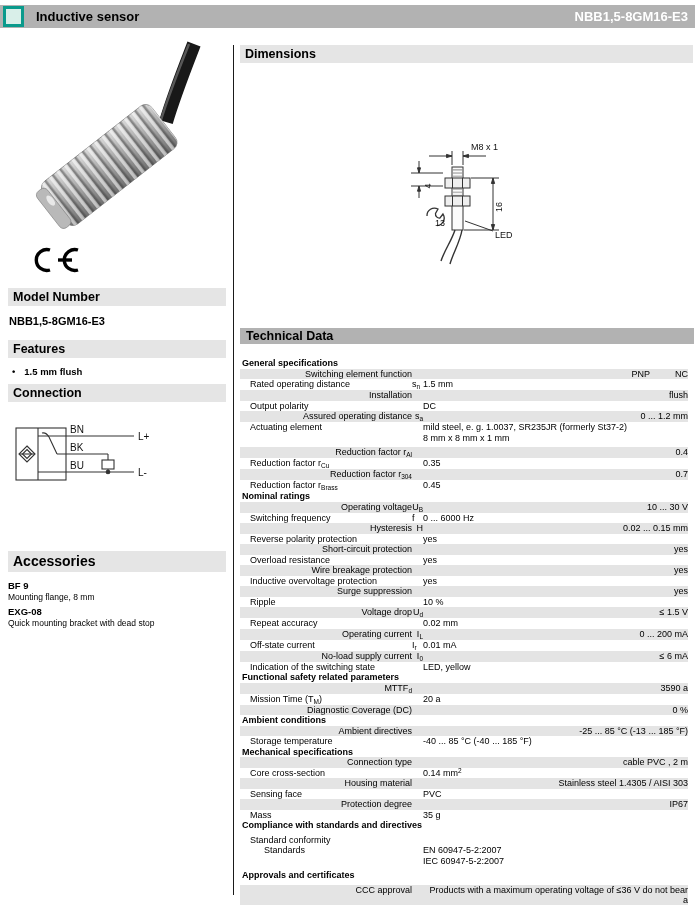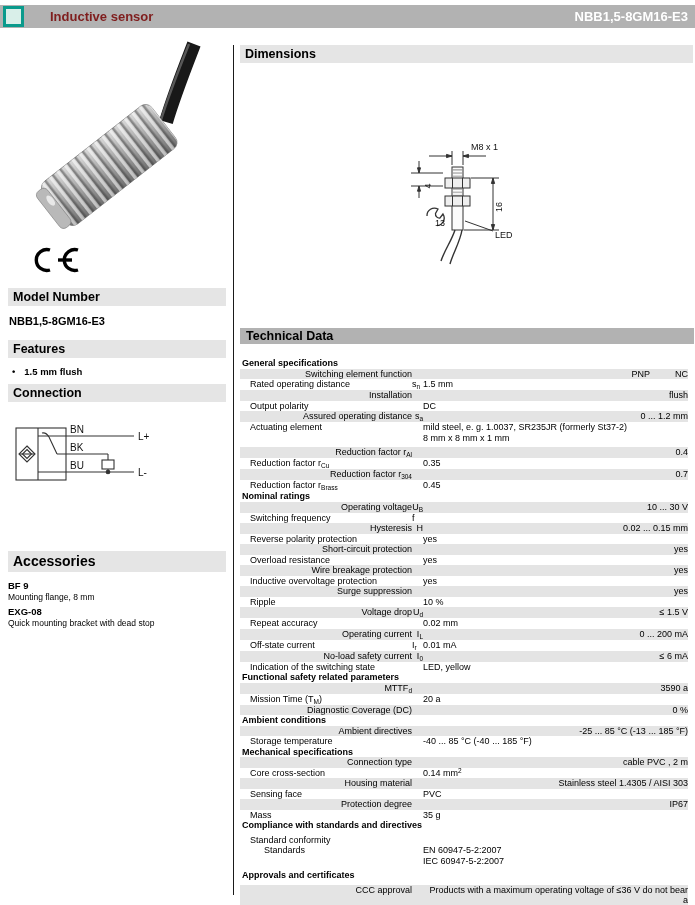--- a/index.html
+++ b/index.html
@@ -4,21 +4,21 @@
 <style>
   html,body{margin:0;padding:0;}
   body{
     width:695px;height:905px;position:relative;background:#ffffff;
     font-family:"Liberation Sans",sans-serif;color:#000;overflow:hidden;
     -webkit-font-smoothing:antialiased;
   }
   
   .topbar{position:absolute;top:5px;left:0;width:695px;height:23px;background:#b2b2b2;display:flex;align-items:center;}
   .topbar-icon{width:15px;height:15px;background:#d9efe9;border:3px solid #0a9a8c;margin-left:3px;flex:0 0 auto;}
-  .topbar-title{color:#7f1d1d;font-weight:bold;font-size:13px;margin-left:26px;}
+  .topbar-title{color:#000000;font-weight:bold;font-size:13px;margin-left:12px;}
   .topbar-model{color:#fff;font-weight:bold;font-size:13px;margin-left:auto;margin-right:7px;}
   
   .divider{position:absolute;left:233px;top:45px;width:1px;height:850px;background:#1a1a1a;}
   .left-col{position:absolute;left:8px;top:40px;width:218px;}
   .right-col{position:absolute;left:240px;top:45px;width:448px;}
   .abs{position:absolute;}
   
   .bar{background:#e5e5e5;font-weight:bold;font-size:12.5px;height:18px;line-height:18px;padding-left:5px;}
   .bar-wide{background:#b2b2b2;font-weight:bold;font-size:12.5px;height:16px;line-height:16px;padding-left:6px;}
   
@@ -247,20 +247,21 @@
       </div>
       <div class="t-sec">Nominal ratings</div>
       <div class="t-row g">
         <div class="t-label">Operating voltage</div>
         <div class="t-sym">U<sub>B</sub></div>
         <div class="t-value">10 ... 30 V</div>
       </div>
       <div class="t-row">
         <div class="t-label">Switching frequency</div>
         <div class="t-sym">f</div>
+        <div class="t-value">0 ... 6000 Hz</div>
       </div>
       <div class="t-row g">
         <div class="t-label">Hysteresis</div>
         <div class="t-sym">H</div>
         <div class="t-value">0.02 ... 0.15  mm</div>
       </div>
       <div class="t-row">
         <div class="t-label">Reverse polarity protection</div>
         <div class="t-sym"></div>
         <div class="t-value">yes</div>
@@ -309,21 +310,21 @@
         <div class="t-label">Operating current</div>
         <div class="t-sym">I<sub>L</sub></div>
         <div class="t-value">0 ... 200 mA</div>
       </div>
       <div class="t-row">
         <div class="t-label">Off-state current</div>
         <div class="t-sym">I<sub>r</sub></div>
         <div class="t-value">0.01 mA</div>
       </div>
       <div class="t-row g">
-        <div class="t-label">No-load safety current</div>
+        <div class="t-label">No-load supply current</div>
         <div class="t-sym">I<sub>0</sub></div>
         <div class="t-value">≤ 6 mA</div>
       </div>
       <div class="t-row">
         <div class="t-label">Indication of the switching state</div>
         <div class="t-sym"></div>
         <div class="t-value">LED, yellow</div>
       </div>
       <div class="t-sec">Functional safety related parameters</div>
       <div class="t-row g">

